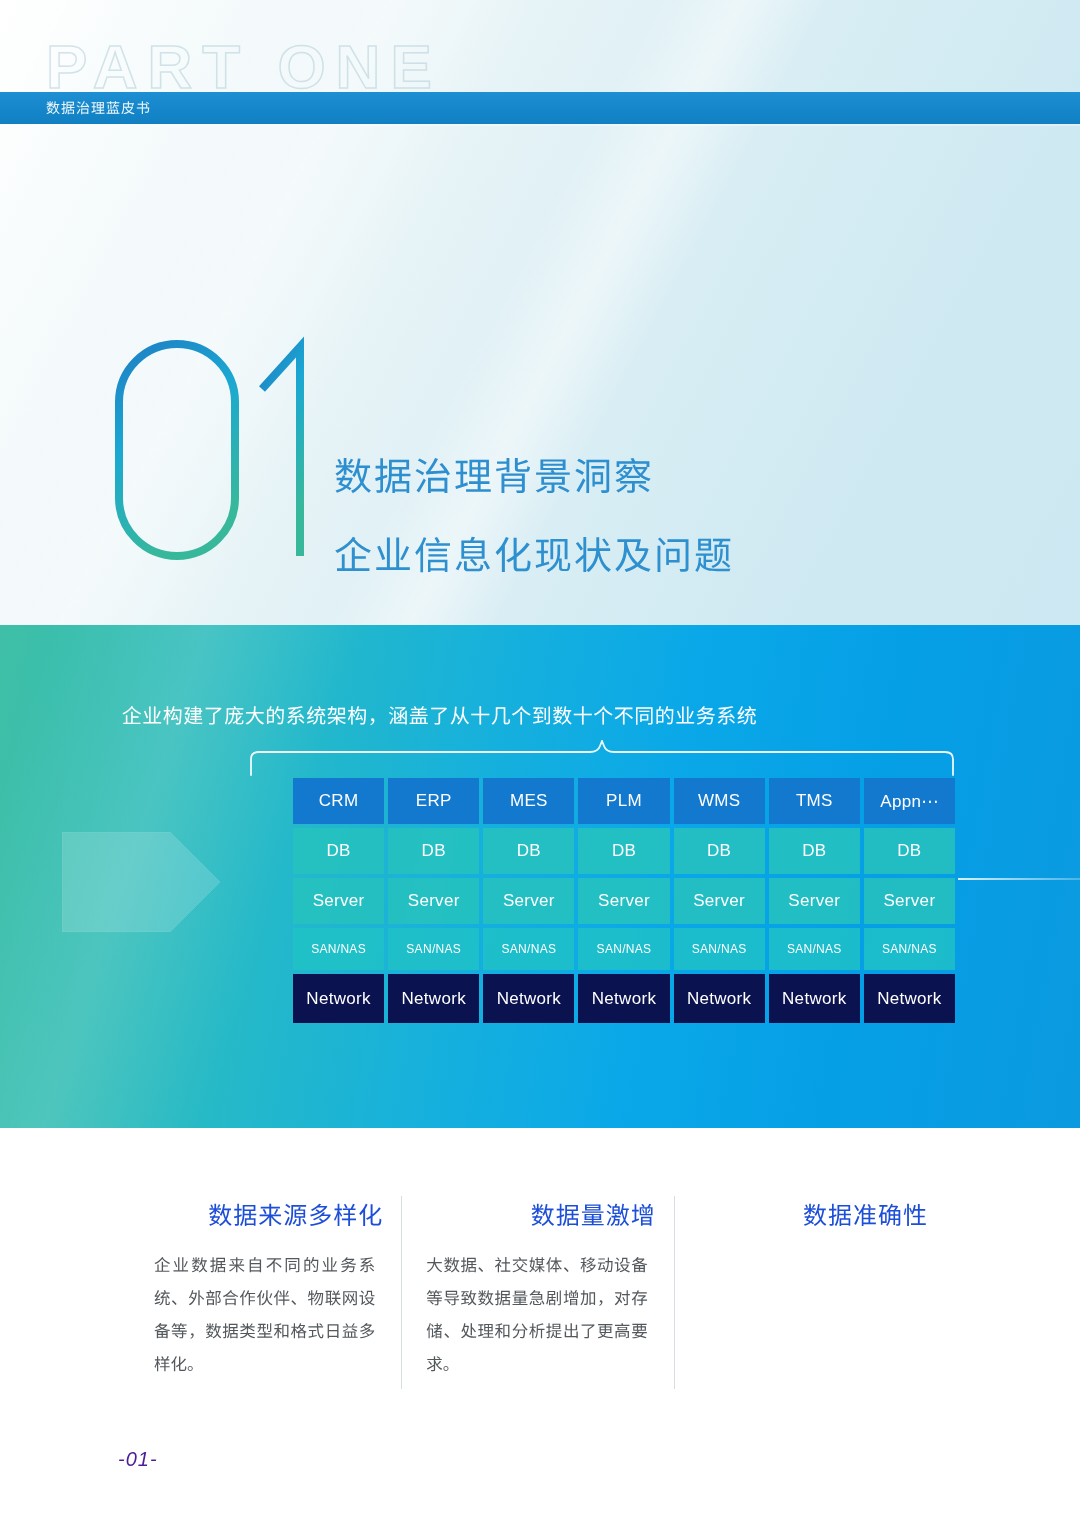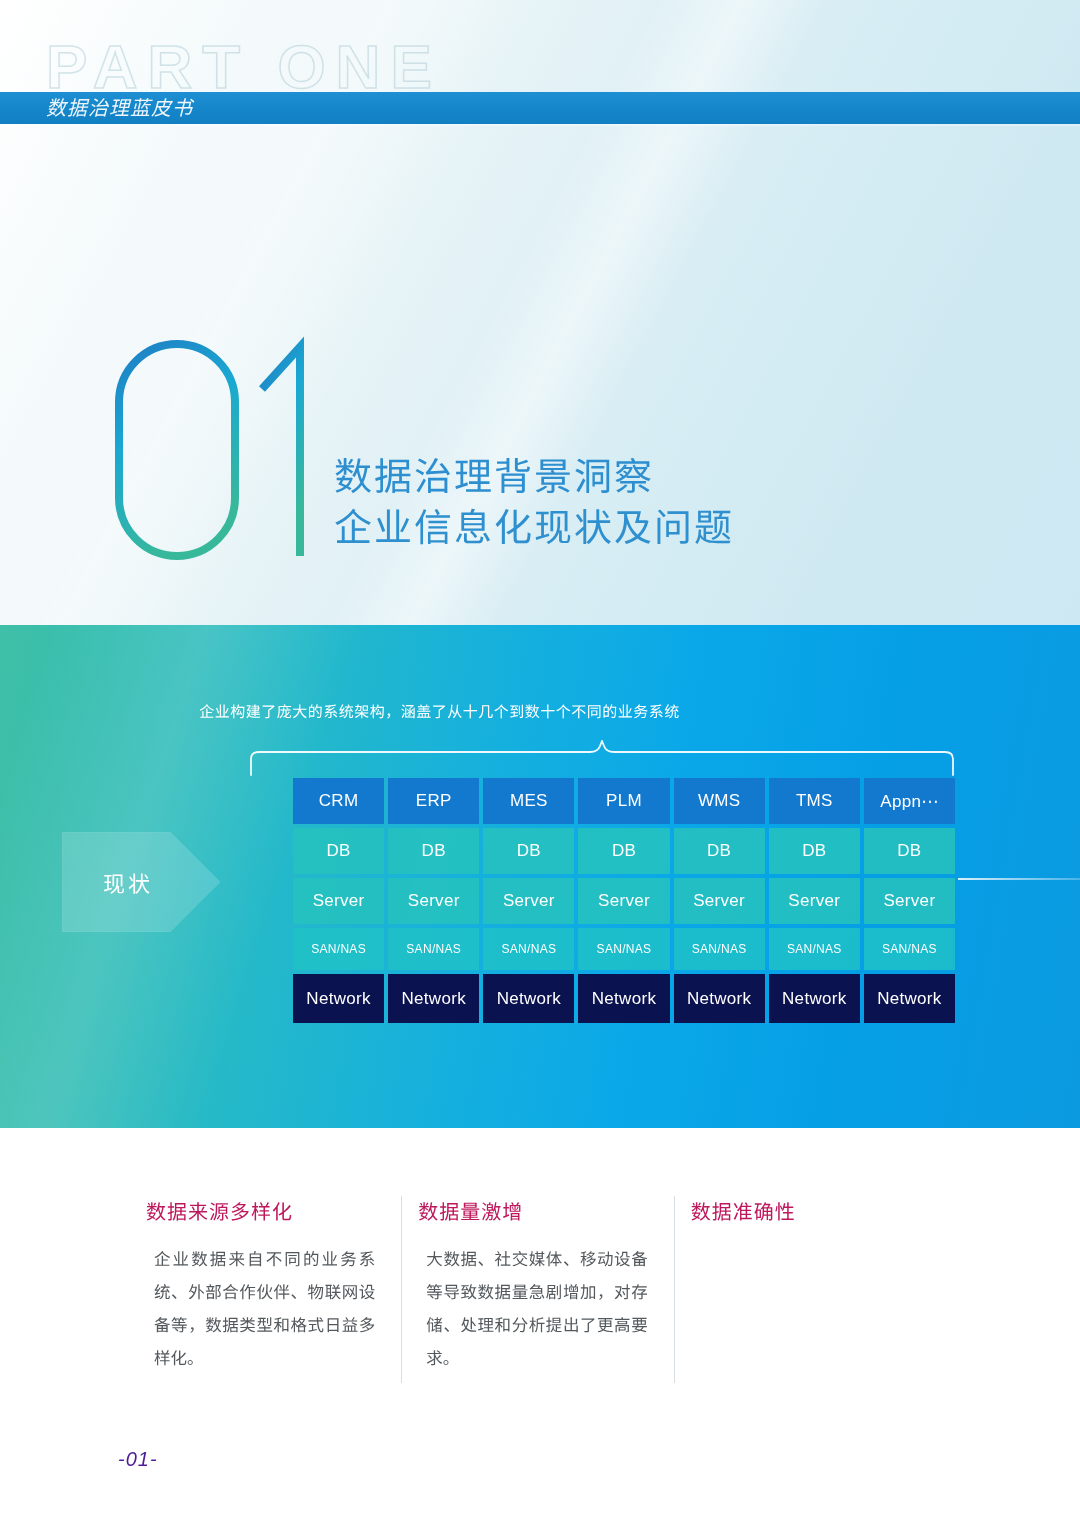--- a/index.html
+++ b/index.html
@@ -84,24 +84,23 @@
     background: linear-gradient(180deg, #1e8fd2 0%, #1486c9 55%, #1180c3 100%);
     box-shadow: 0 2px 0 rgba(255,255,255,0.35);
   }
   .titlebar-label {
     position: absolute;
     left: 46px;
     top: 0;
     height: 20px;
     line-height: 32px;
     color: #eef6fb;
-    font-size: 20px;
+    font-size: 14px;
     letter-spacing: 1px;
     white-space: nowrap;
-    font-style: italic;
   }
 
   
   .numeral {
     position: absolute;
     left: 110px;
     top: 335px;
     width: 220px;
     height: 230px;
   }
@@ -115,20 +114,21 @@
   }
   .hero-title .t-line {
     font-size: 38px;
     color: #2e8fd0;
     letter-spacing: 2px;
     white-space: nowrap;
     font-weight: 400;
   }
   .hero-title .t-line.sub {
     color: #2f90cf;
+    margin-top: 28px;
   }
 
   
   .diagram {
     position: absolute;
     left: 0;
     top: 625px;
     width: 1080px;
     height: 503px;
     background:
@@ -154,21 +154,21 @@
     pointer-events: none;
   }
 
   .diagram-caption {
     position: absolute;
     left: 0;
     top: 700px;
     width: 879px;
     text-align: center;
     color: #ffffff;
-    font-size: 15px;
+    font-size: 20px;
     letter-spacing: 0.5px;
     white-space: nowrap;
   }
 
   .brace {
     position: absolute;
     left: 250px;
     top: 740px;
     width: 704px;
     height: 36px;
@@ -268,26 +268,27 @@
   .point-col {
     width: 248px;
     padding-right: 18px;
     position: relative;
   }
   .point-col + .point-col {
     padding-left: 16px;
     border-left: 1px solid #d8dde1;
   }
   .point-title {
-    color: #be185d;
-    font-size: 20px;
+    color: #1d4ed8;
+    font-size: 24px;
     letter-spacing: 1px;
     margin: 0 0 18px 0;
     font-weight: 400;
     white-space: nowrap;
+    text-align: right;
   }
   .point-body {
     color: #53585c;
     font-size: 16.5px;
     line-height: 2.0;
     text-align: justify;
     text-justify: inter-ideograph;
     margin: 8px;
   }
 
@@ -347,21 +348,20 @@
       <path d="M1 35 L1 19 Q1 12 9 12 L340 12 Q348 12 350 6 L352 1 L354 6 Q356 12 364 12 L695 12 Q703 12 703 19 L703 35" fill="none" stroke="rgba(255,255,255,0.92)" stroke-width="1.8" stroke-linecap="round"></path>
     </svg>
   </div>
 
   <div class="status-arrow">
     <svg width="160" height="100" viewBox="0 0 160 100" xmlns="http://www.w3.org/2000/svg" aria-hidden="true">
       <path d="M0 0 L108 0 L158 50 L108 100 L0 100 Z" fill="rgba(255,255,255,0.16)"></path>
       <path d="M0 0 L108 0 L158 50 L108 100 L0 100 Z" fill="none" stroke="rgba(255,255,255,0.10)" stroke-width="1"></path>
     </svg>
   </div>
-  <div class="status-arrow-label">现状</div>
 
   <div class="tail-line"></div>
 
   <div class="grid">
 
     <div class="grid-row row-app">
       <div class="cell">CRM</div>
       <div class="cell">ERP</div>
       <div class="cell">MES</div>
       <div class="cell">PLM</div>

